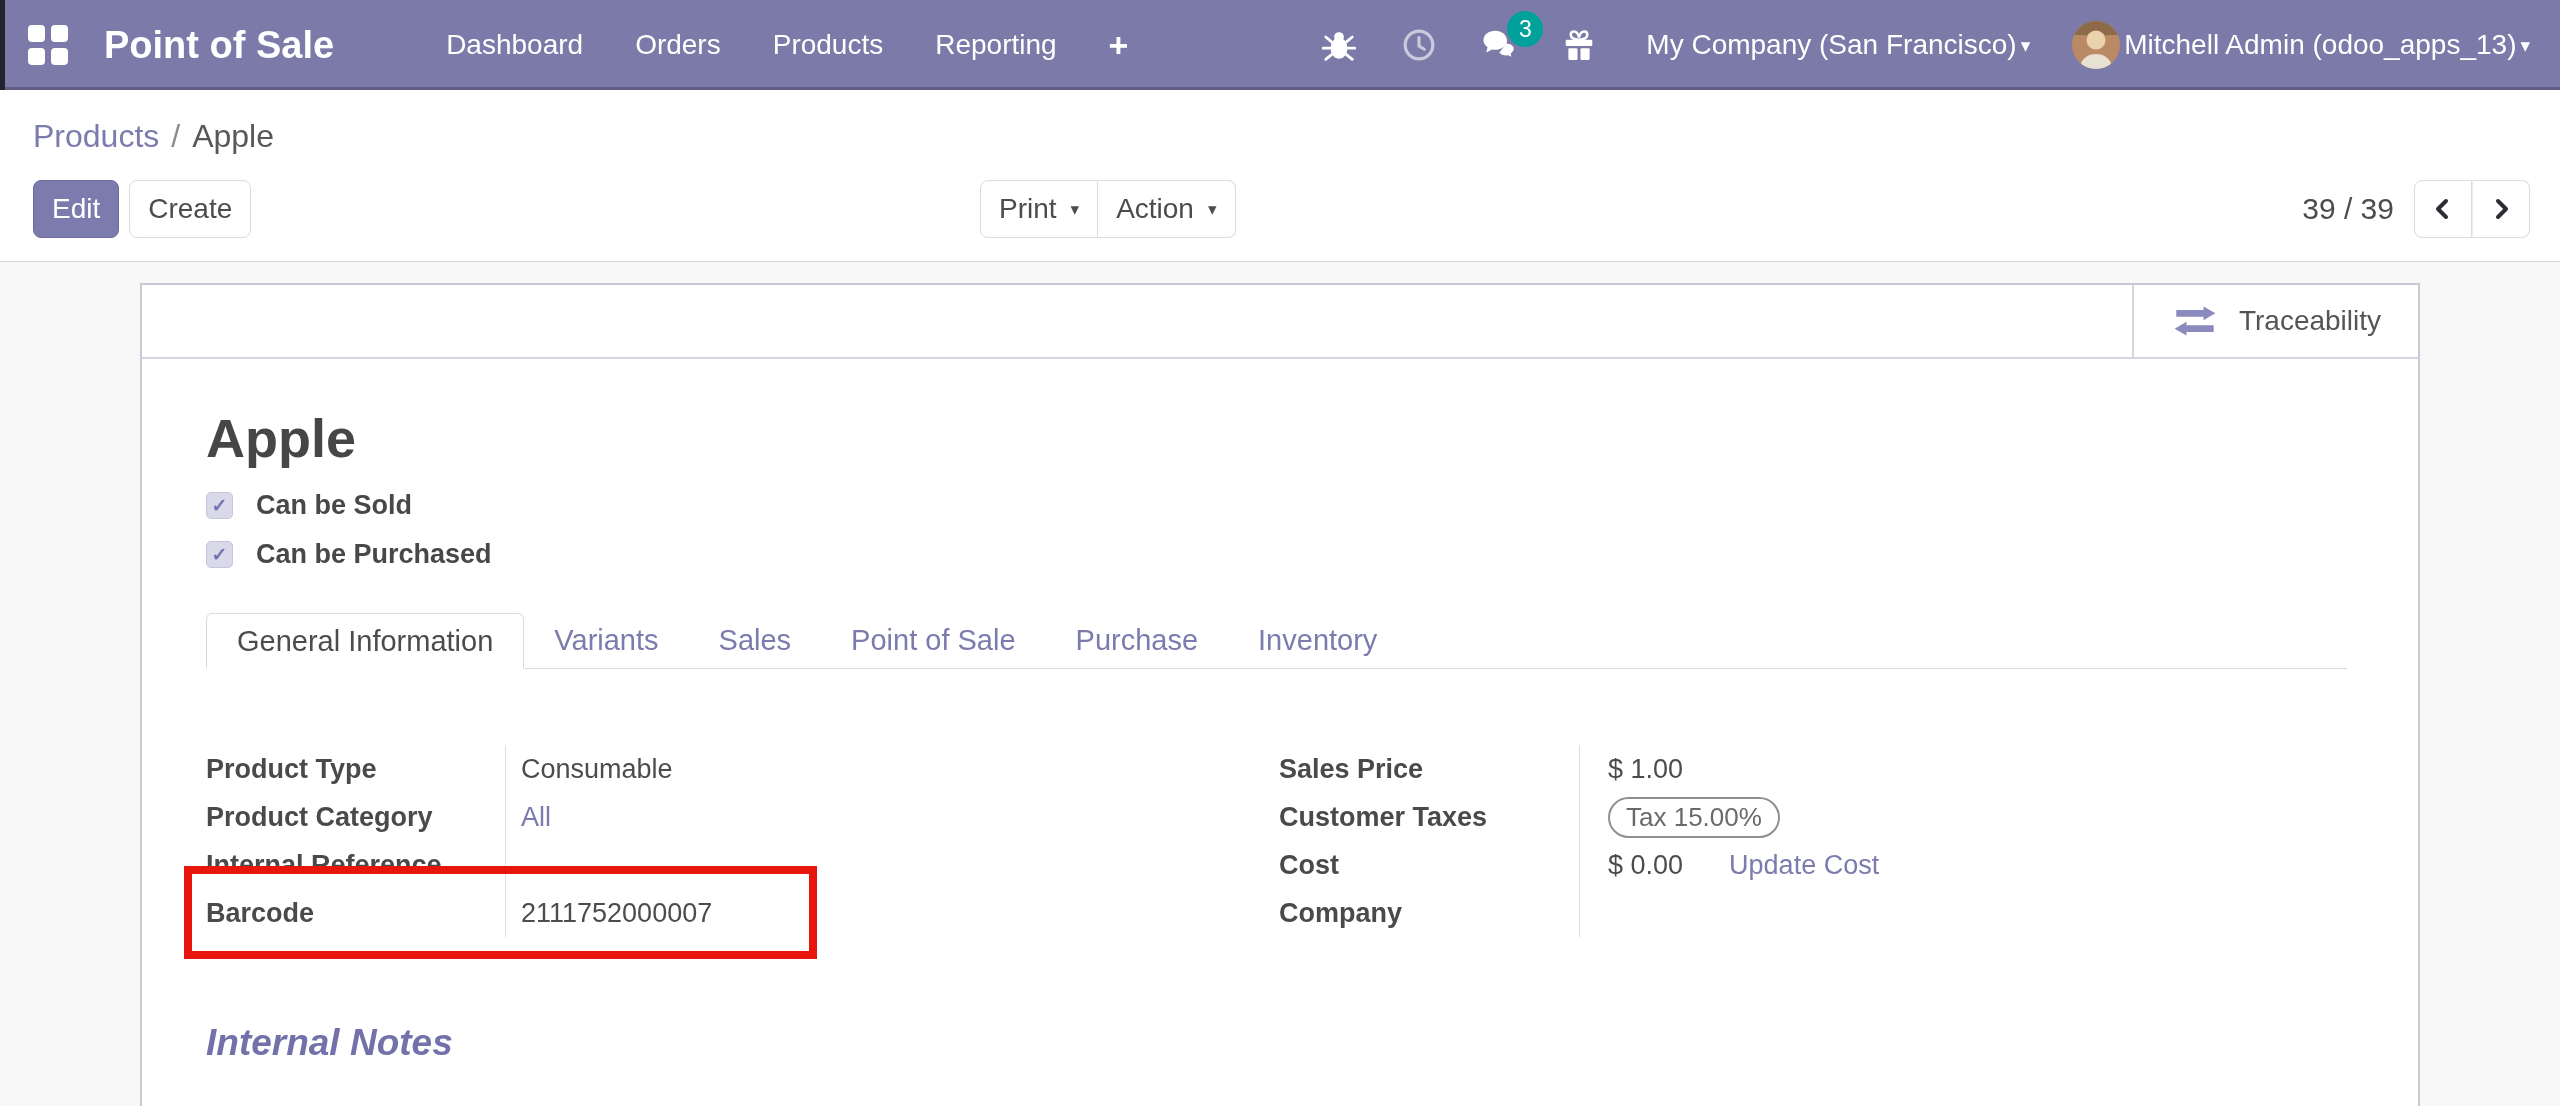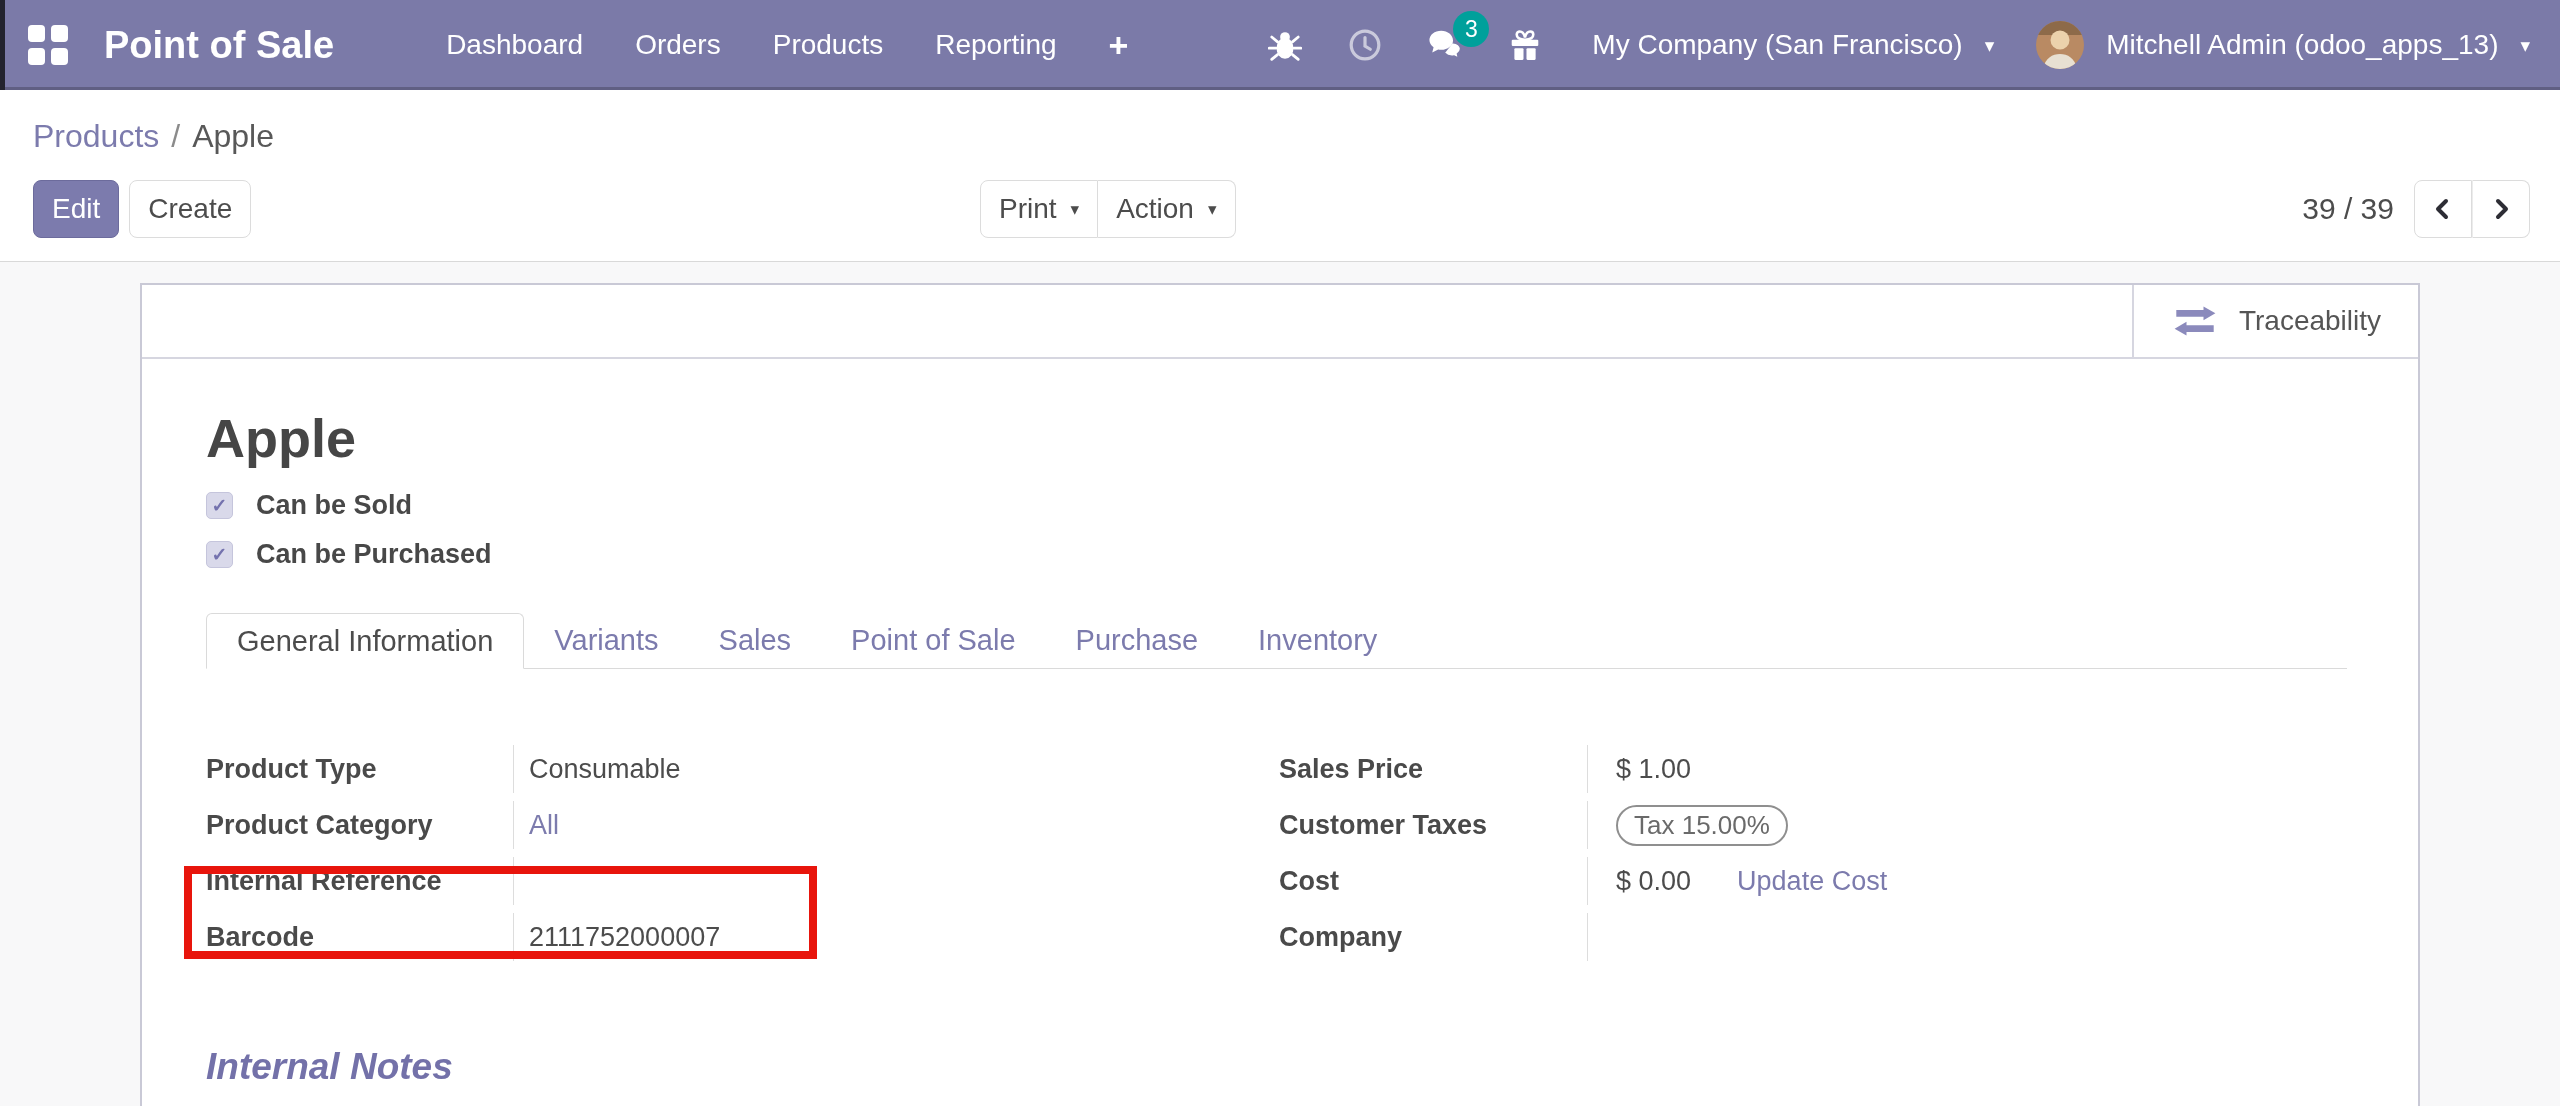--- a/index.html
+++ b/index.html
@@ -26,21 +26,21 @@
   .menus a { color:#fff; text-decoration:none; cursor:pointer; white-space:nowrap; }
   .menus .plus { font-size:34px; font-weight:bold; }
   .tb-right { margin-left:auto; display:flex; align-items:center; margin-right:30px; }
   .sys-icons { display:flex; align-items:center; gap:46px; }
   .sys-icons .ticon { width:34px; height:34px; display:block; cursor:pointer; }
   .clock-dim { opacity:.6; }
   .comments-wrap { position:relative; cursor:pointer; }
   .badge { position:absolute; top:-17px; right:-27px; min-width:36px; height:36px; padding:0 6px;
     border-radius:18px; background:var(--badge, #00a09b); color:#fff; font-size:23px;
     display:flex; align-items:center; justify-content:center; }
-  .company, .user { margin-left:50px; font-size:28px; display:flex; gap:22px; align-items:center; cursor:pointer; white-space:nowrap; }
+  .company, .user { margin-left:50px; font-size:28px; display:flex; gap:4px; align-items:center; cursor:pointer; white-space:nowrap; }
   .user { margin-left:42px; }
   .caret { font-size:19px; line-height:1; }
   .avatar { width:48px; height:48px; border-radius:50%; overflow:hidden; flex:0 0 auto; }
   .avatar svg { display:block; width:100%; height:100%; }
 
   
   .control-panel { position:relative; background:#fff; height:172px; padding:24px 30px 0 33px;
     border-bottom:1px solid #d9d9d9; }
   .breadcrumb { font-size:32px; line-height:44px; color:#555; }
   .bc-parent { color:var(--accent, #7c7bad); cursor:pointer; text-decoration:none; }
@@ -83,21 +83,21 @@
     display:flex; align-items:center; justify-content:center; color:#7472ae; font-size:19px;
     font-weight:bold; cursor:pointer; }
 
   .tabs { margin-top:34px; display:flex; border-bottom:1px solid #dadada; height:56px; align-items:stretch; }
   .tab { padding:0 30px; display:flex; align-items:center; font-size:29px;
     color:var(--accent, #7c7bad); cursor:pointer; white-space:nowrap; }
   .tab.active { background:#fff; border:1px solid #dadada; border-bottom:1px solid #fff;
     margin-bottom:-1px; border-radius:6px 6px 0 0; color:#4c4c4c; }
 
   .fields { margin-top:76px; display:flex; }
-  .fgroup { display:grid; grid-auto-rows:48px; align-items:center;gap:8px; }
+  .fgroup { display:grid; grid-auto-rows:48px; align-items:center; }
   .fg-left { width:1073px; grid-template-columns:299px 1fr; }
   .fg-right { flex:1; grid-template-columns:300px 1fr; }
   .flabel { font-weight:bold; font-size:27px; color:#4a4a4a; height:48px; display:flex; align-items:center; }
   .fvalue { border-left:1px solid #ddd; padding-left:15px; font-size:27px; height:48px;
     display:flex; align-items:center; }
   .fg-right .fvalue { padding-left:28px; }
   .link { color:var(--accent, #7c7bad); cursor:pointer; text-decoration:none; }
   .pill { border:2px solid #8f8f8f; border-radius:40px; padding:3px 16px; font-size:26px; color:#6a6a6a; }
   .money-link { margin-left:46px; }
 

